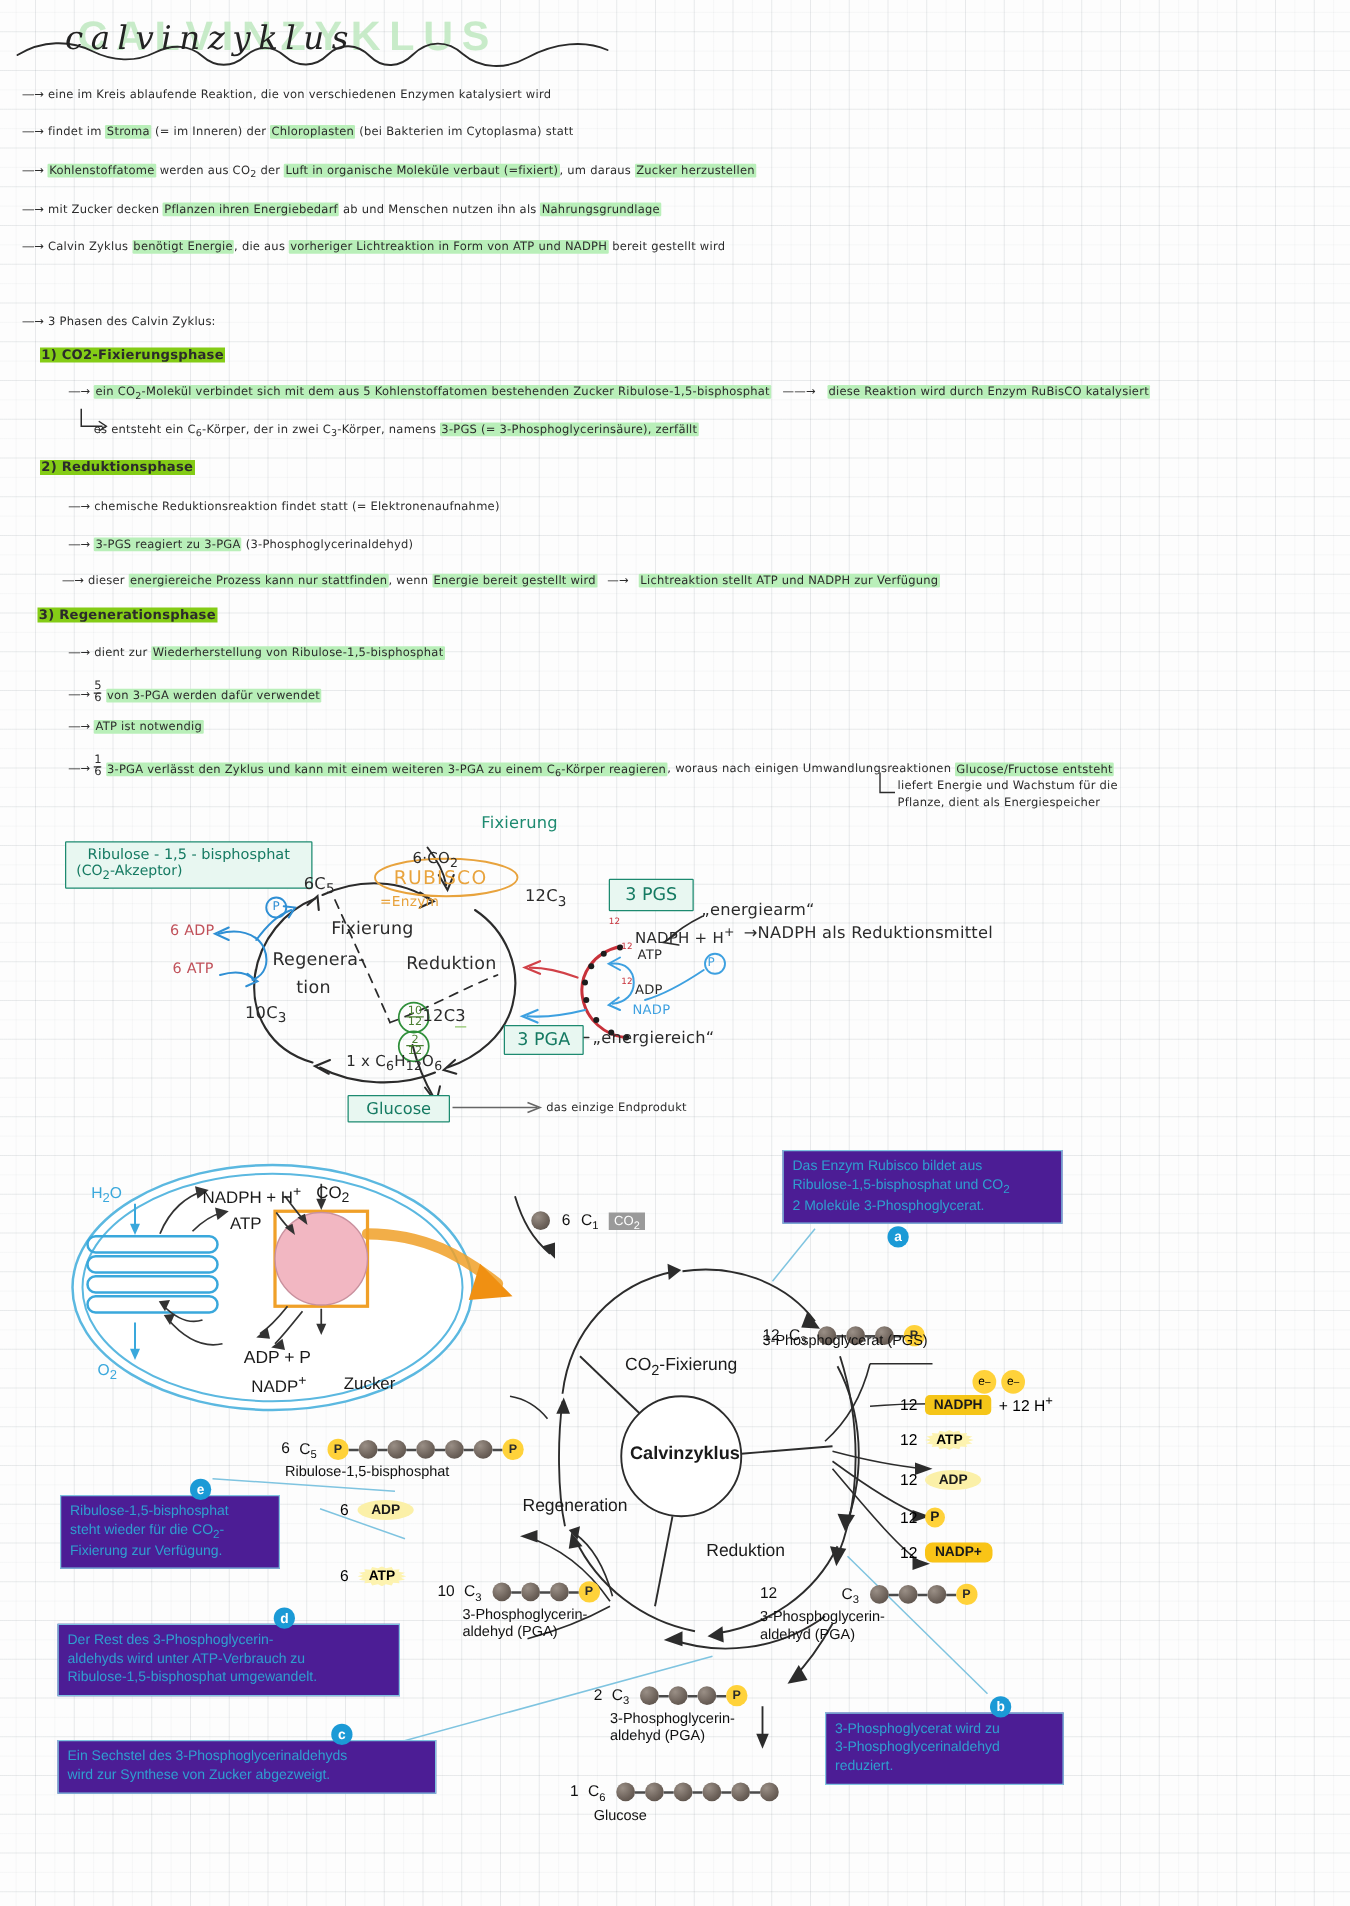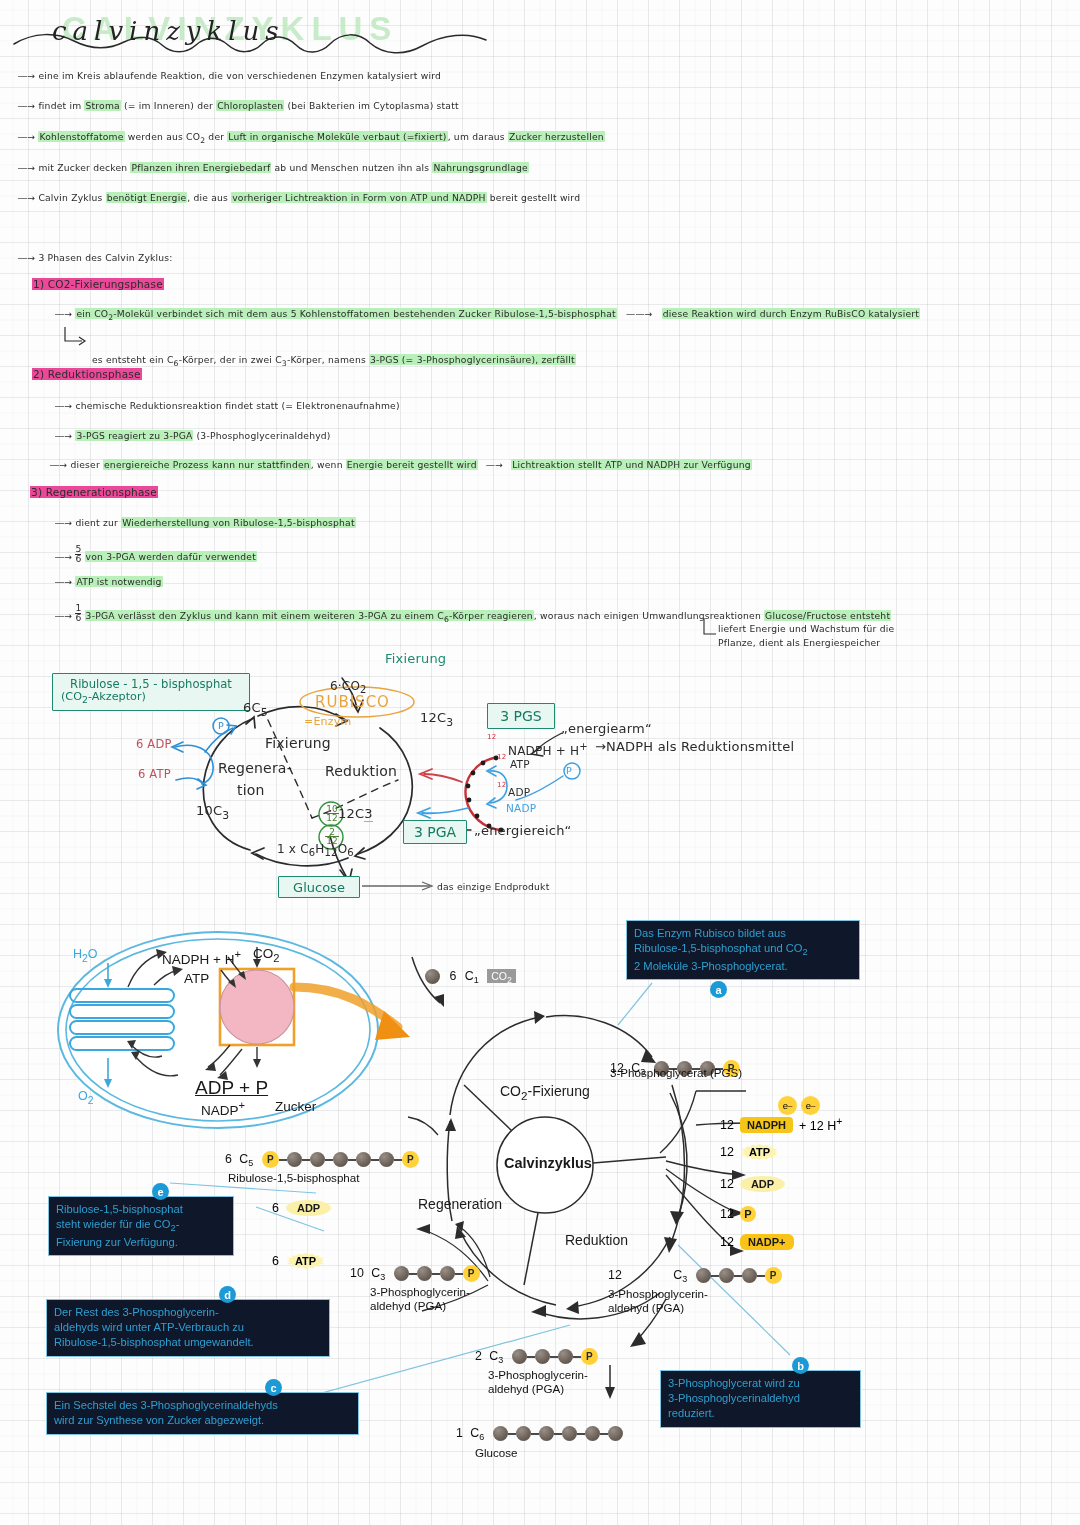--- a/index.html
+++ b/index.html
@@ -26,21 +26,21 @@
   .hw{
     font-family:"DejaVu Sans", sans-serif;
     color:#2b2b2b;
     letter-spacing:.2px;
     position:absolute;
     white-space:nowrap;
   }
   .hw.sm{font-size:9.2px;}
   .hw.md{font-size:10.5px;}
   .hl{background:#b9efb9;padding:0 1px;border-radius:1px;}
-  .hl-soft{background:#ec4899;padding:0 1px;}
+  .hl-soft{background:#84cc16;padding:0 1px;font-weight:bold;}
 
   
   #title-wrap{position:absolute;left:52px;top:6px;width:430px;height:46px;}
   #title-ghost{
     position:absolute;left:10px;top:4px;
     font-size:33px;font-weight:700;letter-spacing:7px;
     color:#bfe9c0;font-family:"Liberation Sans",sans-serif;
     opacity:.85;
   }
   #title-script{
@@ -55,22 +55,22 @@
     position:absolute;border:1.6px solid #1d8a70;background:#e8f7f1;
     color:#157a62;font-family:"DejaVu Sans",sans-serif;
     display:flex;align-items:center;justify-content:center;
     border-radius:1px;
   }
 
   
   #figure{position:absolute;left:20px;top:905px;width:1040px;height:600px;}
   .fig-txt{position:absolute;font-family:"Liberation Sans",sans-serif;color:#1a1a1a;white-space:nowrap;}
   .callout{
-    position:absolute;border:1px solid #7fc4e0;background:#0f172a;
-    color:#2f9fd0;font-size:11.2px;line-height:1.33;padding:5px 17px 6px 7px;
+    position:absolute;border:1px solid #7fc4e0;background:#4c1d95;
+    color:#2f9fd0;font-size:11.2px;line-height:1.33;padding:5px 7px 6px 7px;
     font-family:"Liberation Sans",sans-serif;
   }
   .cbadge{
     position:absolute;width:17px;height:17px;border-radius:50%;
     background:#1b9ad6;color:#fff;font-size:11px;font-weight:700;
     display:flex;align-items:center;justify-content:center;
     font-family:"Liberation Sans",sans-serif;
   }
   .ball{width:15px;height:15px;border-radius:50%;
     background:radial-gradient(circle at 34% 30%, #9a8f86 0%, #6f645c 55%, #4f4640 100%);
@@ -140,21 +140,21 @@
   </div>
   <div class="hw sm" style="left:55px;top:308px;">
     <span>―→</span> <span class="hl">ein CO<sub>2</sub>-Molekül verbindet sich mit dem aus 5 Kohlenstoffatomen bestehenden Zucker Ribulose-1,5-bisphosphat</span>
     <span style="padding:0 6px;">——→</span>
     <span class="hl">diese Reaktion wird durch Enzym RuBisCO katalysiert</span>
   </div>
   <svg style="position:absolute;left:62px;top:325px;" width="26" height="22">
     <path d="M3,2 L3,16 L20,16" fill="none" stroke="#2b2b2b" stroke-width="1.2"></path>
     <path d="M17,12 L23,16 L17,20" fill="none" stroke="#2b2b2b" stroke-width="1.2"></path>
   </svg>
-  <div class="hw sm" style="left:92px;top:338px;margin-top:16px;">
+  <div class="hw sm" style="left:75px;top:338px;">
     es entsteht ein C<sub>6</sub>-Körper, der in zwei C<sub>3</sub>-Körper, namens <span class="hl">3-PGS (= 3-Phosphoglycerinsäure), zerfällt</span>
   </div>
 
   <div class="hw md" style="left:32px;top:368px;">
     <span class="hl-soft">2) Reduktionsphase</span>
   </div>
   <div class="hw sm" style="left:55px;top:400px;">
     <span>―→</span> <span>chemische Reduktionsreaktion findet statt (= Elektronenaufnahme)</span>
   </div>
   <div class="hw sm" style="left:55px;top:430px;">
@@ -369,21 +369,21 @@
       <path d="M176,146 L167,153 L178,155" fill="#333"></path>
 
       <path d="M244,62 C290,62 320,80 348,102" fill="none" stroke="#f0a028" stroke-width="9" stroke-linecap="round" opacity=".85"></path>
       <path d="M334,86 L360,112 L325,115 Z" fill="#f09012"></path>
     </svg>
     <div class="fig-txt" style="left:53px;top:42px;font-size:12.5px;color:#3aa8dc;">H<sub>2</sub>O</div>
     <div class="fig-txt" style="left:58px;top:184px;font-size:12.5px;color:#3aa8dc;">O<sub>2</sub></div>
     <div class="fig-txt" style="left:142px;top:43px;font-size:13.5px;">NADPH + H<sup>+</sup></div>
     <div class="fig-txt" style="left:164px;top:66px;font-size:13.5px;">ATP</div>
     <div class="fig-txt" style="left:233px;top:41px;font-size:13.5px;">CO<sub>2</sub></div>
-    <div class="fig-txt" style="left:175px;top:172px;font-size:19px;text-decoration:underline;">ADP + P</div>
+    <div class="fig-txt" style="left:175px;top:172px;font-size:14px;">ADP + P</div>
     <div class="fig-txt" style="left:181px;top:194px;font-size:13.5px;">NADP<sup>+</sup></div>
     <div class="fig-txt" style="left:255px;top:194px;font-size:13.5px;">Zucker</div>
 
     <svg width="640" height="560" style="position:absolute;left:340px;top:20px;">
 
       <path d="M90,190 C96,140 130,102 180,92" fill="none" stroke="#2c2c2c" stroke-width="1.5"></path>
       <path d="M174,86 L185,91 L175,99" fill="#2c2c2c"></path>
       <path d="M186,92 C226,86 268,100 292,132" fill="none" stroke="#2c2c2c" stroke-width="1.5"></path>
       <path d="M286,124 L296,138 L281,137" fill="#2c2c2c"></path>
       <path d="M310,168 C330,206 332,252 318,292" fill="none" stroke="#2c2c2c" stroke-width="1.5"></path>

